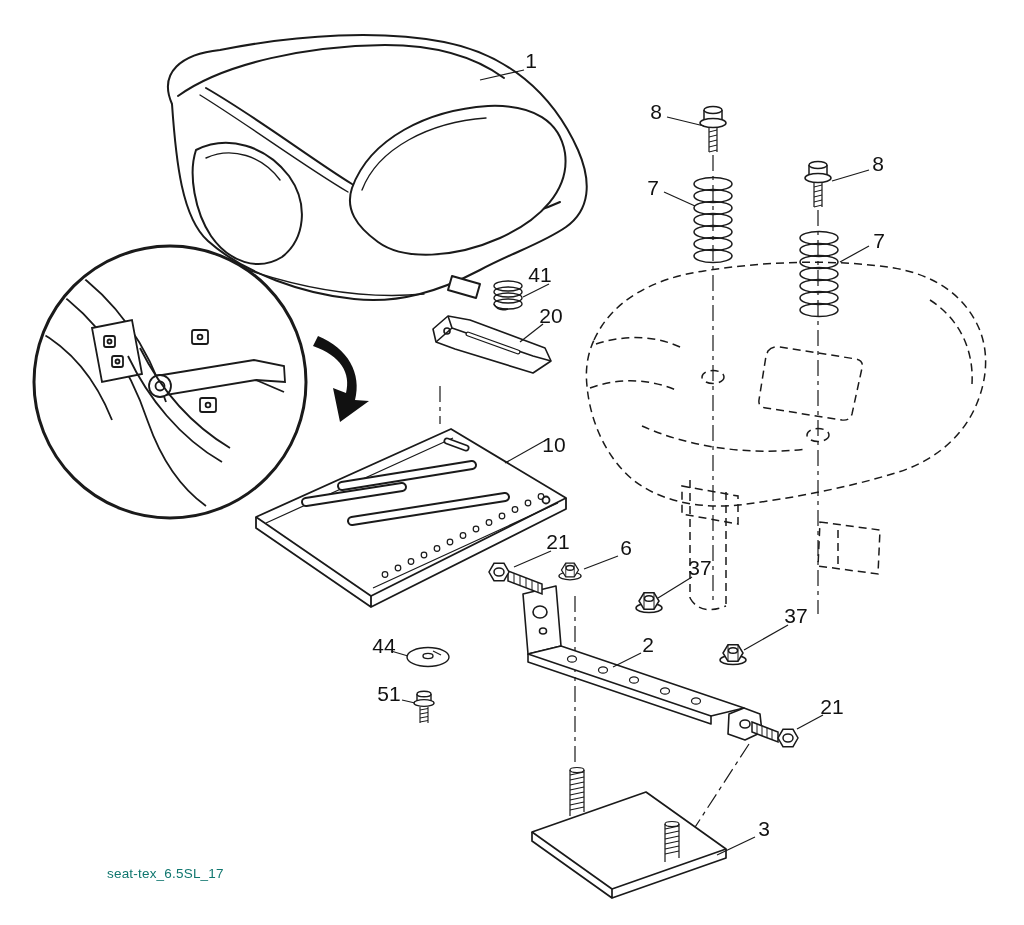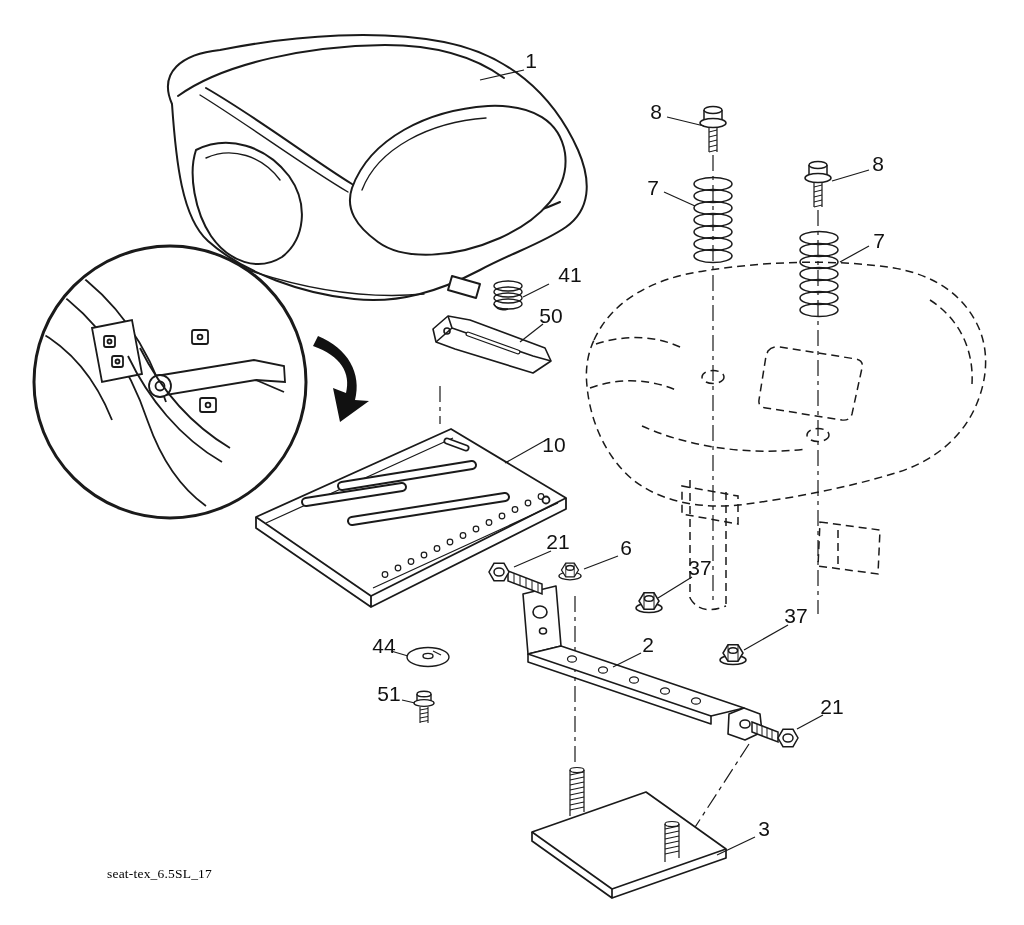--- a/index.html
+++ b/index.html
@@ -10,22 +10,22 @@
     background:#ffffff; overflow:hidden;
   }
   .canvas svg { position:absolute; left:0; top:0; }
   .callout {
     position:absolute; transform:translate(-50%,-50%);
     font-size:21px; line-height:1; color:#111111;
     font-family:"Liberation Sans", sans-serif;
     user-select:none; white-space:nowrap;
   }
   .caption {
-    position:absolute; font-size:13.5px; color:#000000;
-    font-family:Liberation Serif, serif; letter-spacing:0.2px;
+    position:absolute; font-size:13.5px; color:#0f766e;
+    font-family:Liberation Sans, sans-serif; letter-spacing:0.2px;
   }
 </style>
 </head>
 <body>
 
 <div class="canvas">
 
   <svg width="1024" height="925" viewBox="0 0 1024 925">
     <defs>
       <clipPath id="insetClip">
@@ -272,22 +272,22 @@
       <line x1="823" y1="715" x2="797" y2="729"></line>
       <line x1="755" y1="837" x2="717" y2="855"></line>
     </g>
   </svg>
 
   <div class="callout" style="left:531px;top:60px">1</div>
   <div class="callout" style="left:656px;top:111px">8</div>
   <div class="callout" style="left:878px;top:163px">8</div>
   <div class="callout" style="left:653px;top:187px">7</div>
   <div class="callout" style="left:879px;top:240px">7</div>
-  <div class="callout" style="left:570px;top:274px">41</div>
-  <div class="callout" style="left:551px;top:315px">50</div>
+  <div class="callout" style="left:540px;top:274px">41</div>
+  <div class="callout" style="left:551px;top:315px">20</div>
   <div class="callout" style="left:554px;top:444px">10</div>
   <div class="callout" style="left:558px;top:541px">21</div>
   <div class="callout" style="left:626px;top:547px">6</div>
   <div class="callout" style="left:700px;top:567px">37</div>
   <div class="callout" style="left:796px;top:615px">37</div>
   <div class="callout" style="left:648px;top:644px">2</div>
   <div class="callout" style="left:384px;top:645px">44</div>
   <div class="callout" style="left:389px;top:693px">51</div>
   <div class="callout" style="left:832px;top:706px">21</div>
   <div class="callout" style="left:764px;top:828px">3</div>

